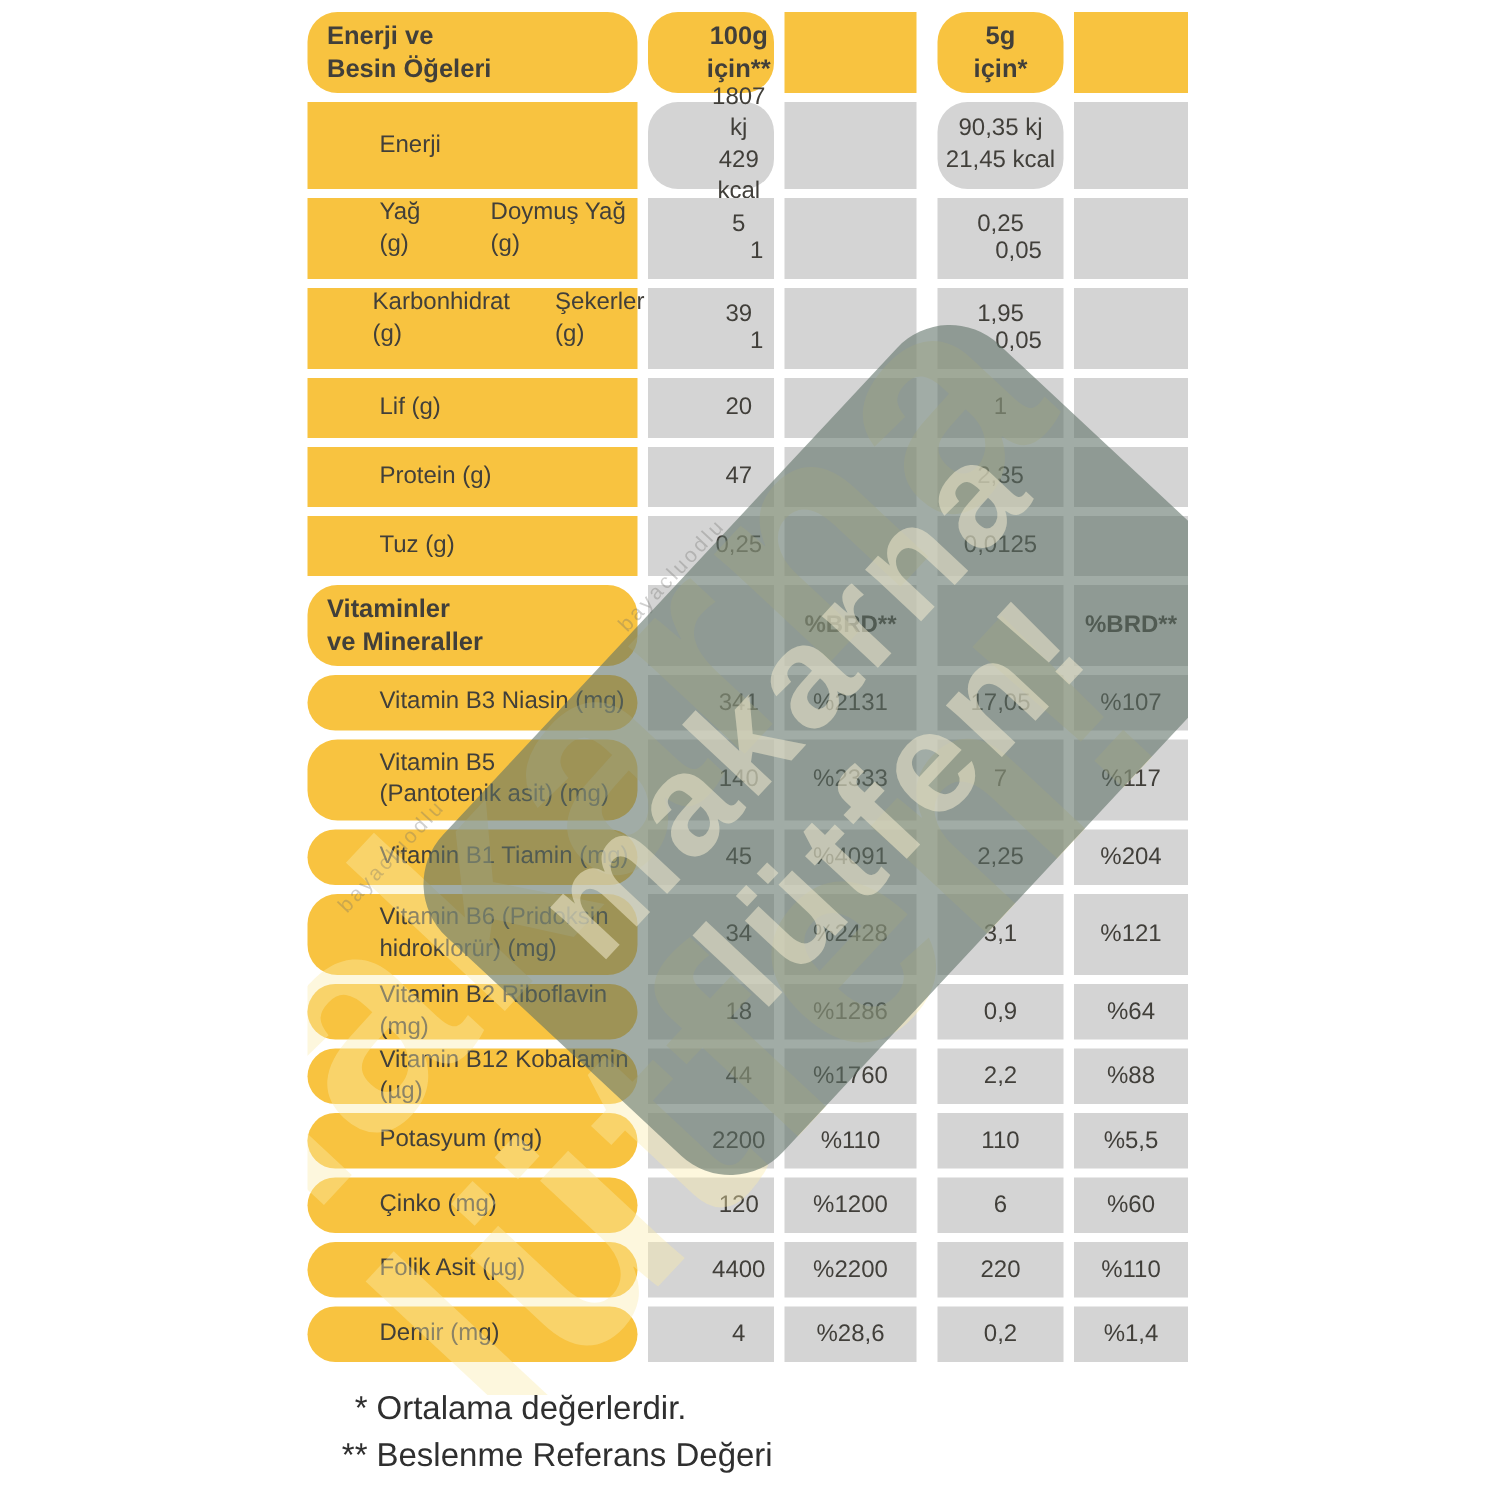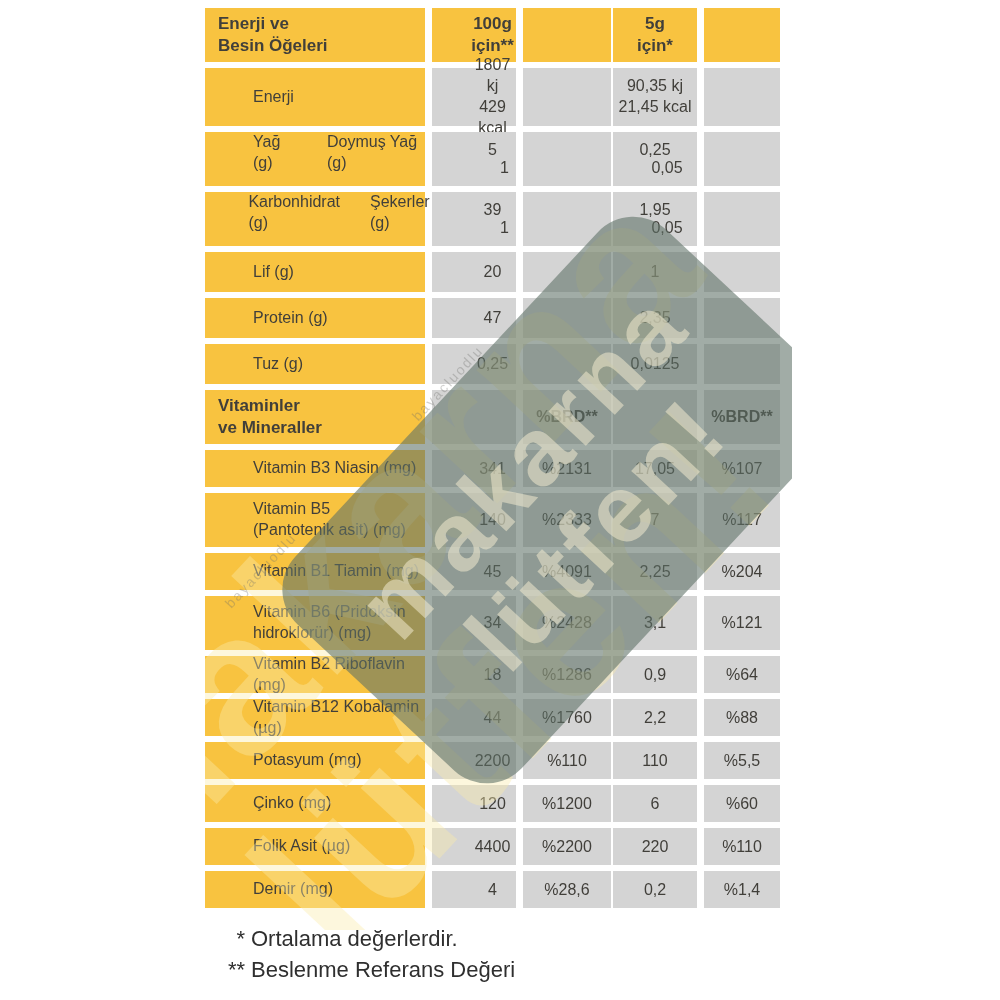--- a/index.html
+++ b/index.html
@@ -10,26 +10,26 @@
     color:#413f3a;
   }
   .sheet{position:absolute;left:205px;top:8px;width:587px;}
   .trow{display:flex;margin-bottom:6px;}
   .cell{box-sizing:border-box;display:flex;align-items:center;}
   .yellow{background:#F8C340;}
   .gray{background:#D4D4D4;}
   .c-label{width:220px;padding-left:13px;justify-content:flex-start;text-align:left;}
   .c-v1{width:84px;margin-left:7px;justify-content:center;text-align:center;padding-left:37px;}
   .c-v2{width:88px;margin-left:7px;justify-content:center;text-align:center;}
-  .c-v3{width:84px;margin-left:2px;justify-content:center;text-align:center;}
+  .c-v3{width:84px;margin-left:14px;justify-content:center;text-align:center;}
   .c-v4{width:76px;margin-left:7px;justify-content:center;text-align:center;}
   .h54{height:54px;} .h58{height:58px;} .h38{height:40px;} .h37{height:37px;}
   .gap-before{margin-top:2px;}
   .bold{font-weight:bold;}
-  .pre{white-space:pre-line;line-height:1.3;}
+  .pre{white-space:pre-line;line-height:1.3;border-radius:20px;}
   .fs-label{font-size:16px;line-height:1.3;padding-left:48px;}
   .fs-val{font-size:16px;}
   .fs-head{font-size:17px;}
   .stack{flex-direction:column;justify-content:center;align-items:stretch;}
   .stack .l1{text-align:center;}
   .stack .l2{text-align:center;transform:translateX(12px);}
   .lbl-stack{flex-direction:row;justify-content:center;align-items:flex-start;}
   .lbl-stack .sub{padding-left:30px;}
   .footnotes{margin-top:16px;font-size:22px;color:#2f2f2f;}
   .footnote{display:flex;line-height:1.4;}

